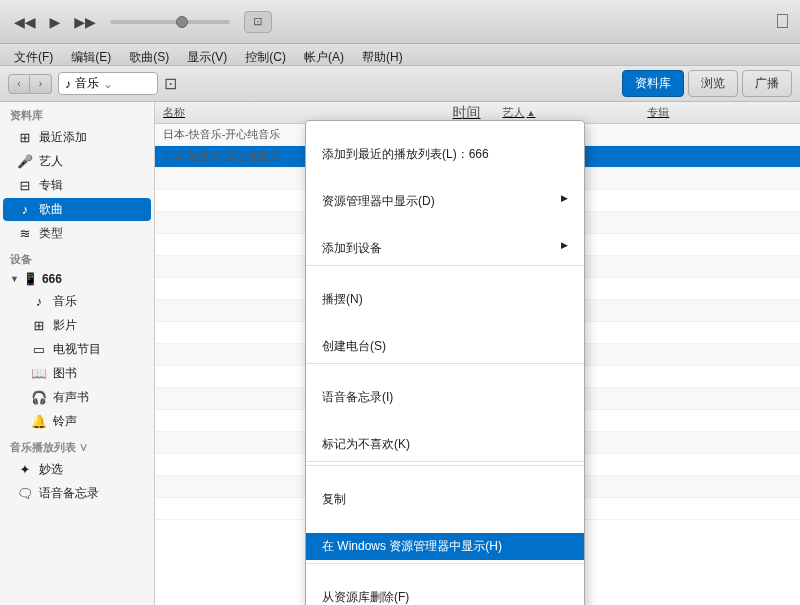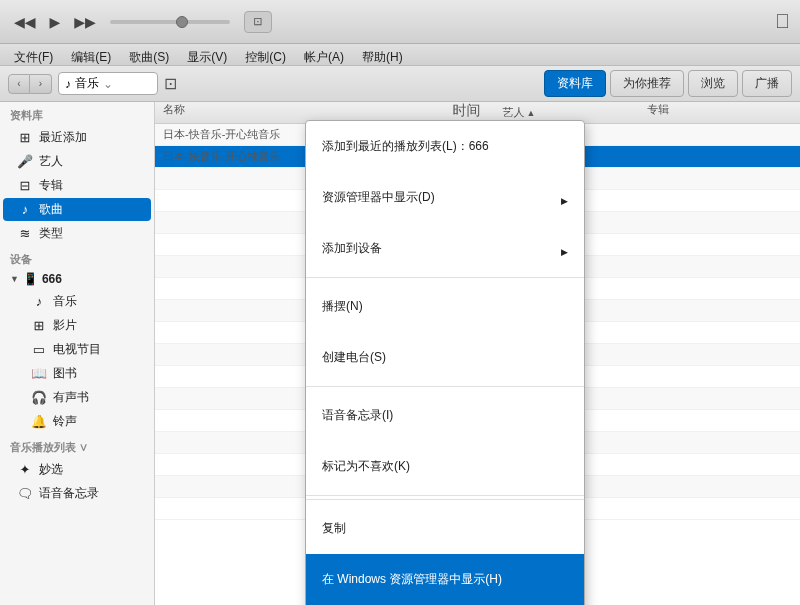--- a/index.html
+++ b/index.html
@@ -210,21 +210,23 @@
       position: relative;
       overflow: hidden;
     }
 
     
     .table-header {
       display: flex;
       background: linear-gradient(to bottom, #f0f0f0, #e0e0e0);
       border-bottom: 1px solid #ccc;
       height: 22px;
+      align-items: center;
       padding: 0 8px;
+      text-decoration: underline;
     }
     .col-name { flex: 2; font-size: 11px; color: #555; }
     .col-time { width: 50px; font-size: 14px; color: #555; }
     .col-artist { flex: 1; font-size: 11px; color: #555; display: flex; align-items: center; gap: 2px; }
     .col-album { flex: 1; font-size: 11px; color: #555; }
     .sort-arrow { font-size: 9px; }
 
     
     .song-row {
       display: flex;
@@ -244,27 +246,28 @@
       left: 150px;
       width: 280px;
       background: white;
       border: 1px solid #aaa;
       box-shadow: 2px 4px 12px rgba(0,0,0,0.25);
       z-index: 100;
       border-radius: 4px;
       overflow: hidden;
     }
     .ctx-item {
-      padding: 17px 16px;
+      padding: 5px 16px;
       font-size: 12px;
       color: #222;
       cursor: pointer;
       display: flex;
-      align-items: flex-end;
+      align-items: flex-start;
       justify-content: space-between;
+      margin-top: 20px;
     }
     .ctx-item.highlighted { background: #0070c9; color: white; }
     .ctx-item.has-sub::after {
       content: '▶';
       font-size: 9px;
     }
     .ctx-separator {
       height: 1px;
       background: #e0e0e0;
       margin: 3px 0;
@@ -302,21 +305,20 @@
     <div class="nav-arrow">›</div>
   </div>
   <div class="source-selector">
     <span>♪</span>
     <span>音乐</span>
     <span class="source-arrow">⌄</span>
   </div>
   <span class="device-icon">⊡</span>
   <div class="nav-right">
     <button class="tab-btn active">资料库</button>
-    <button class="tab-btn">为你推荐</button>
     <button class="tab-btn">浏览</button>
     <button class="tab-btn">广播</button>
   </div>
 </div>
 
 <div class="main-layout">
 
   <div class="sidebar">
     <div class="sidebar-section-label">资料库</div>
     <div class="sidebar-item">

